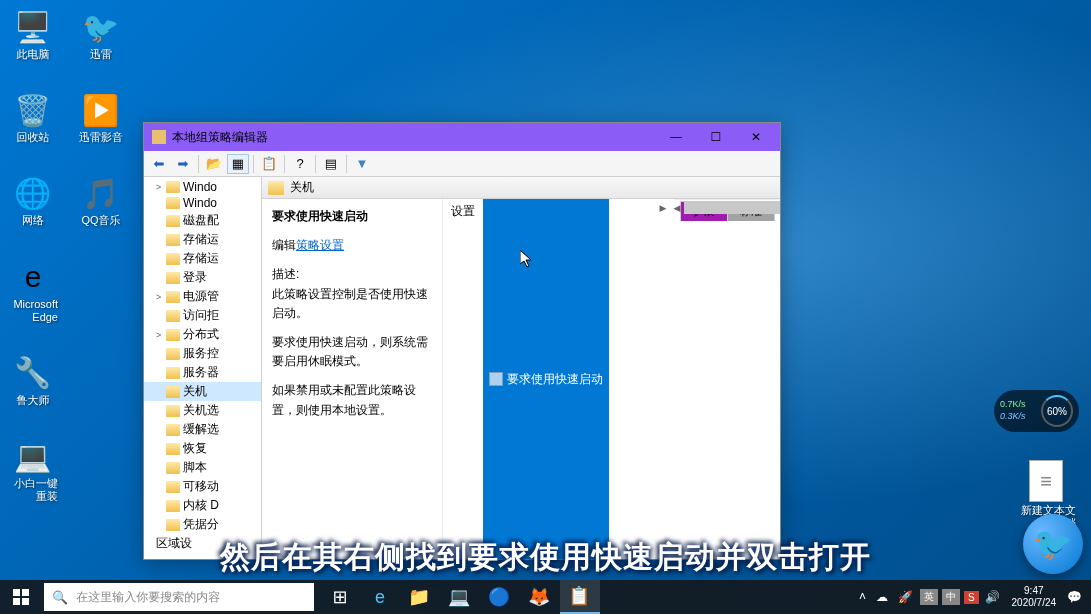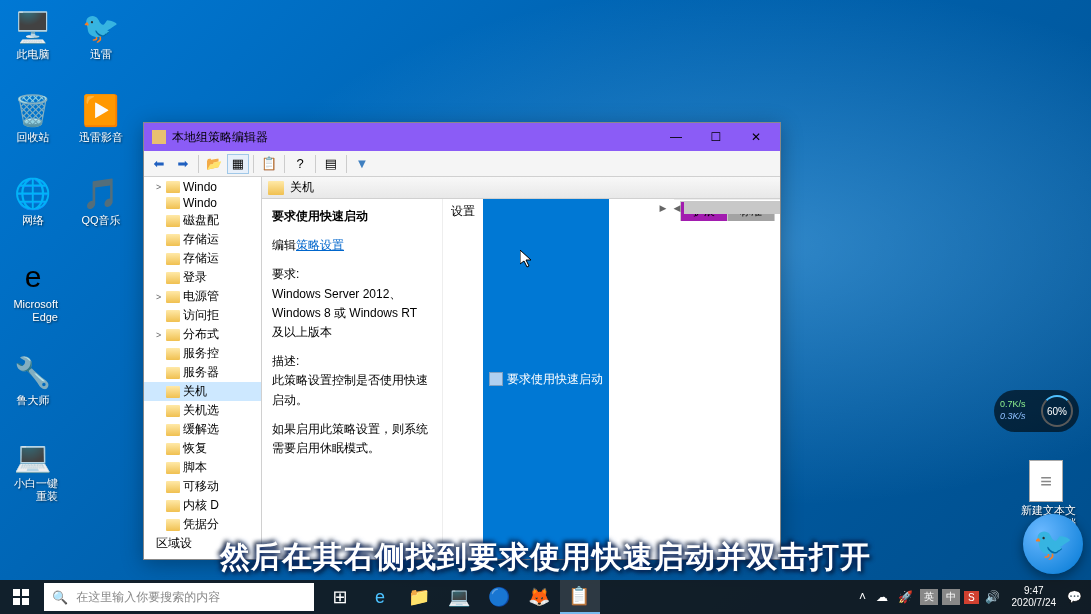--- a/index.html
+++ b/index.html
@@ -289,23 +289,23 @@
       </div>
     <div class="right-pane">
       <div class="content-header">
         <div class="fic2"></div>
         <span>关机</span>
       </div>
       <div class="content-body">
         <div class="desc-col">
           <div class="policy-name">要求使用快速启动</div>
           <p><span>编辑</span><a class="edit-link">策略设置</a></p>
-          <p><span>要求:</span><br><span>Windows Server 2012、Windows 8 或 Windows RT 及以上版本</span></p>
           <p><span>描述:</span><br><span>此策略设置控制是否使用快速启动。</span></p>
-          <p>如果启用此策略设置，则系统需要启用休眠模式。</p>
+          <p>要求使用快速启动，则系统需要启用休眠模式。</p>
+          <p>如果禁用或未配置此策略设置，则使用本地设置。</p>
         </div>
         <div class="list-col">
           <div class="list-header">设置</div>
           <div class="list-row selected">
             <div class="sic"></div>
             <span>要求使用快速启动</span>
           </div>
           <div style="flex:1"></div>
           <div class="hscroll">
             <div class="arr l">◀</div>

